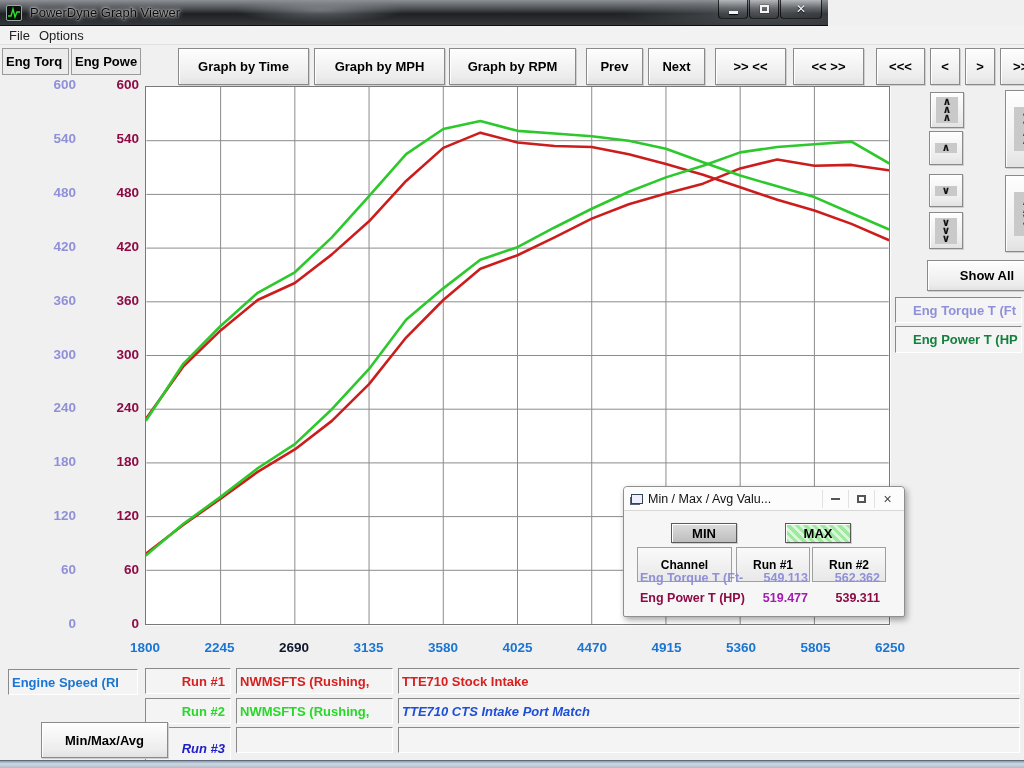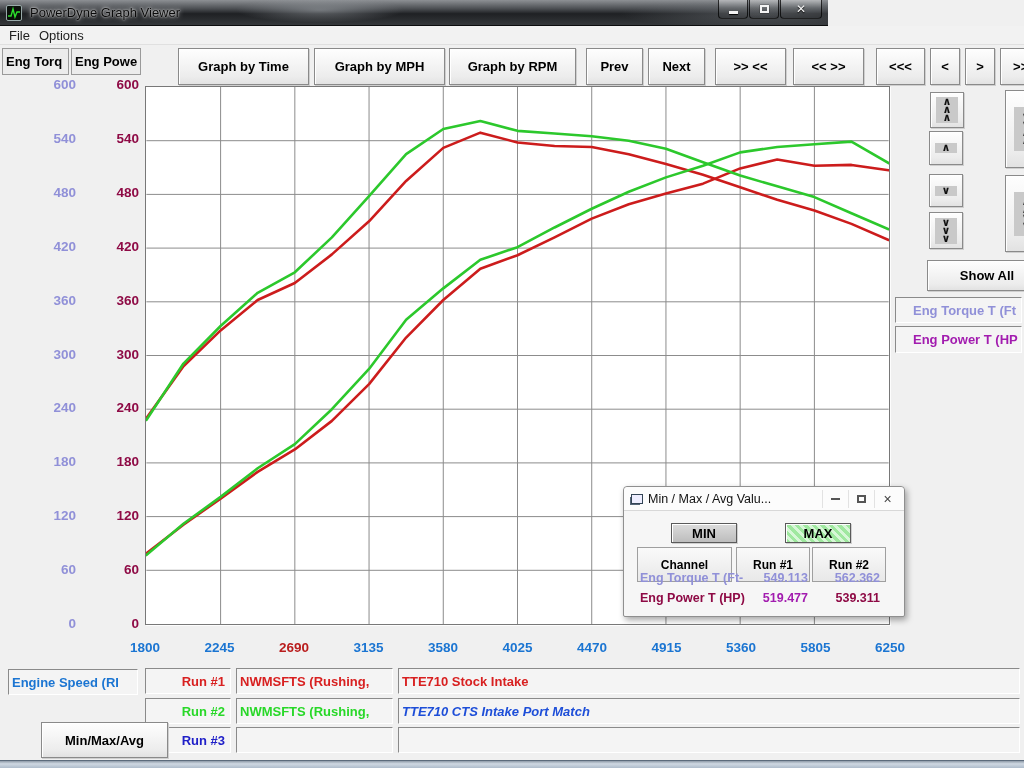--- a/index.html
+++ b/index.html
@@ -172,21 +172,21 @@
         <line x1="0" x2="745" y1="53.89999999999998" y2="53.89999999999998" stroke="#8c8c8c" stroke-width="1"></line>
         <polyline points="0.0,332.4 37.2,280.3 74.5,244.3 111.7,213.8 149.0,196.7 186.2,168.0 223.5,134.8 260.7,94.3 298.0,61.1 335.2,45.8 372.5,55.7 409.7,59.3 447.0,60.2 484.2,67.4 521.5,77.3 558.7,88.0 596.0,100.6 633.2,113.2 670.5,124.0 707.7,137.4 745.0,153.6" fill="none" stroke="#cc1c1c" stroke-width="2.6" stroke-linejoin="round" stroke-linecap="round"></polyline>
         <polyline points="0.0,468.0 37.2,439.3 74.5,413.2 111.7,386.3 149.0,363.8 186.2,335.1 223.5,298.2 260.7,251.5 298.0,213.8 335.2,182.4 372.5,168.9 409.7,150.9 447.0,132.1 484.2,117.7 521.5,106.9 558.7,97.0 596.0,81.7 633.2,72.8 670.5,79.1 707.7,78.2 745.0,83.5" fill="none" stroke="#cc1c1c" stroke-width="2.6" stroke-linejoin="round" stroke-linecap="round"></polyline>
         <polyline points="0.0,334.2 37.2,277.6 74.5,239.9 111.7,206.6 149.0,186.0 186.2,150.9 223.5,109.6 260.7,67.4 298.0,42.2 335.2,34.1 372.5,44.0 409.7,46.7 447.0,49.4 484.2,53.9 521.5,62.0 558.7,75.5 596.0,88.9 633.2,99.7 670.5,110.5 707.7,126.7 745.0,142.8" fill="none" stroke="#2cc82c" stroke-width="2.6" stroke-linejoin="round" stroke-linecap="round"></polyline>
         <polyline points="0.0,469.8 37.2,438.4 74.5,411.4 111.7,382.7 149.0,358.4 186.2,323.4 223.5,283.0 260.7,233.6 298.0,202.1 335.2,173.4 372.5,160.8 409.7,141.0 447.0,122.2 484.2,105.1 521.5,90.7 558.7,79.1 596.0,65.6 633.2,60.2 670.5,57.5 707.7,54.8 745.0,76.4" fill="none" stroke="#2cc82c" stroke-width="2.6" stroke-linejoin="round" stroke-linecap="round"></polyline>
       </svg></div>
 
   <div id="xaxis">
       <div class="xlabel" style="left: 113px; color: rgb(27, 117, 210);">1800</div>
       <div class="xlabel" style="left: 187.5px; color: rgb(27, 117, 210);">2245</div>
-      <div class="xlabel" style="left: 262px; color: #b91c1c;">2690</div>
+      <div class="xlabel" style="left: 262px; color: #0f172a;">2690</div>
       <div class="xlabel" style="left: 336.5px; color: rgb(27, 117, 210);">3135</div>
       <div class="xlabel" style="left: 411px; color: rgb(27, 117, 210);">3580</div>
       <div class="xlabel" style="left: 485.5px; color: rgb(27, 117, 210);">4025</div>
       <div class="xlabel" style="left: 560px; color: rgb(27, 117, 210);">4470</div>
       <div class="xlabel" style="left: 634.5px; color: rgb(27, 117, 210);">4915</div>
       <div class="xlabel" style="left: 709px; color: rgb(27, 117, 210);">5360</div>
       <div class="xlabel" style="left: 783.5px; color: rgb(27, 117, 210);">5805</div>
       <div class="xlabel" style="left: 858px; color: rgb(27, 117, 210);">6250</div>
     </div>
 
@@ -228,21 +228,21 @@
         <div class="chev">∧</div>
         <div class="chev">∨</div>
         <div class="chev">∨</div>
       </div>
     </div>
   <div class="btn3d" style="left:896px;top:260px;width:120px;height:31px">Show All</div>
   <div class="sunken chanbox" style="left:895px;top:297px;width:127px;height:26px">
       <span style="color:#9090d8">Eng Torque T (Ft</span>
     </div>
   <div class="sunken chanbox" style="left:895px;top:326px;width:127px;height:27px">
-      <span style="color:#a21caf">Eng Power T (HP</span>
+      <span style="color:#15803d">Eng Power T (HP</span>
     </div>
 
   <div class="sunken" style="left:8px;top:669px;width:130px;height:26px">
     <span class="runtext" style="color:#1b75d2">Engine Speed (RI</span>
   </div>
   <div id="runrows">
       <div class="sunken" style="left: 145px; top: 668px; width: 86px; height: 26px;">
         <span class="runlabel" style="color: rgb(216, 32, 32);">Run #1</span>
       </div>
       <div class="sunken" style="left: 236px; top: 668px; width: 157px; height: 26px;">
@@ -253,21 +253,21 @@
       </div>
       <div class="sunken" style="left: 145px; top: 698px; width: 86px; height: 26px;">
         <span class="runlabel" style="color: rgb(40, 216, 40);">Run #2</span>
       </div>
       <div class="sunken" style="left: 236px; top: 698px; width: 157px; height: 26px;">
         <span class="runtext" style="color: rgb(40, 216, 40);">NWMSFTS (Rushing,</span>
       </div>
       <div class="sunken" style="left: 398px; top: 698px; width: 622px; height: 26px;">
         <span class="runtext" style="color: #1d4ed8; font-style: italic;">TTE710 CTS Intake Port Match</span>
       </div>
-      <div class="sunken" style="left: 145px; top: 727px; width: 86px; height: 26px;">
+      <div class="sunken" style="left: 145px; top: 727px; width: 86px; height: 42px; font-style: italic;">
         <span class="runlabel" style="color: rgb(32, 32, 200);">Run #3</span>
       </div>
       <div class="sunken" style="left: 236px; top: 727px; width: 157px; height: 26px;">
         <span class="runtext" style="color: rgb(32, 32, 200);"></span>
       </div>
       <div class="sunken" style="left: 398px; top: 727px; width: 622px; height: 26px;">
         <span class="runtext" style="color: rgb(32, 32, 200);"></span>
       </div>
     </div>
   <div class="btn3d" style="left:10px;top:722px;width:127px;height:36px">Min/Max/Avg</div>

